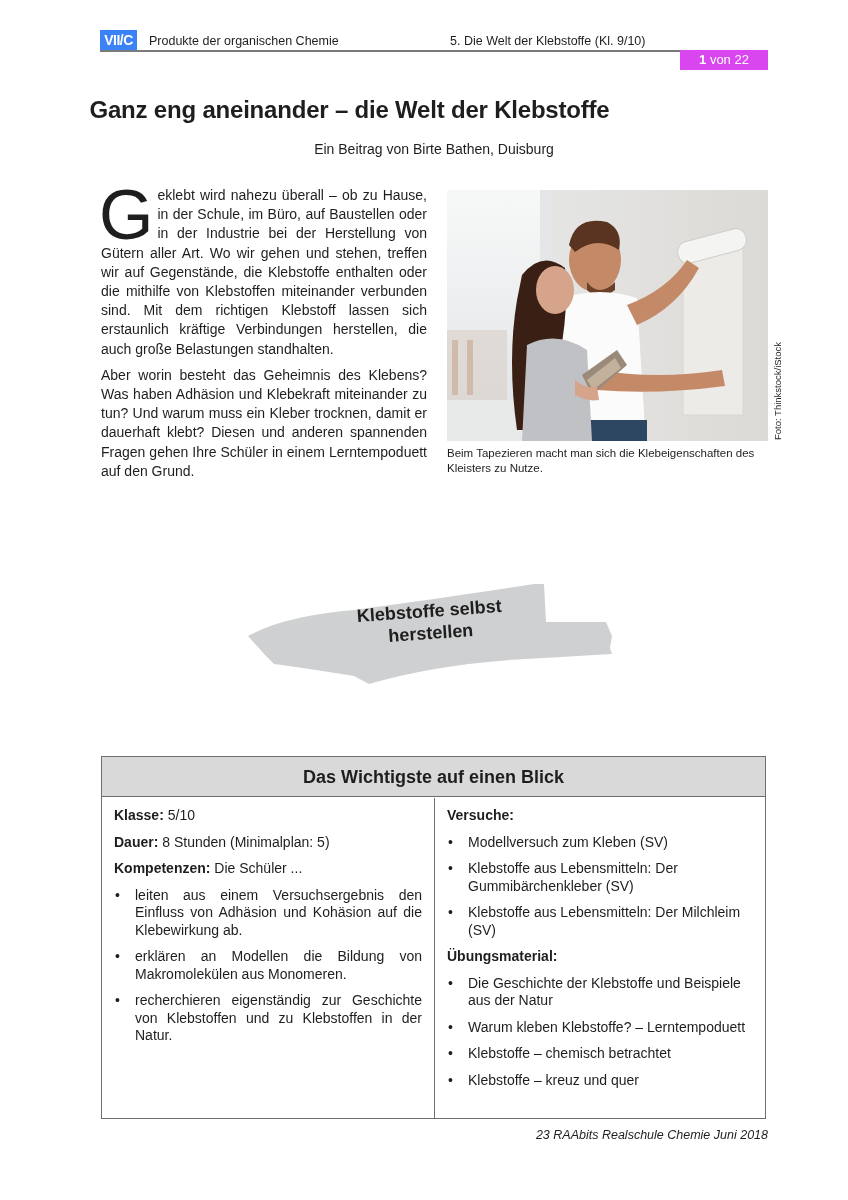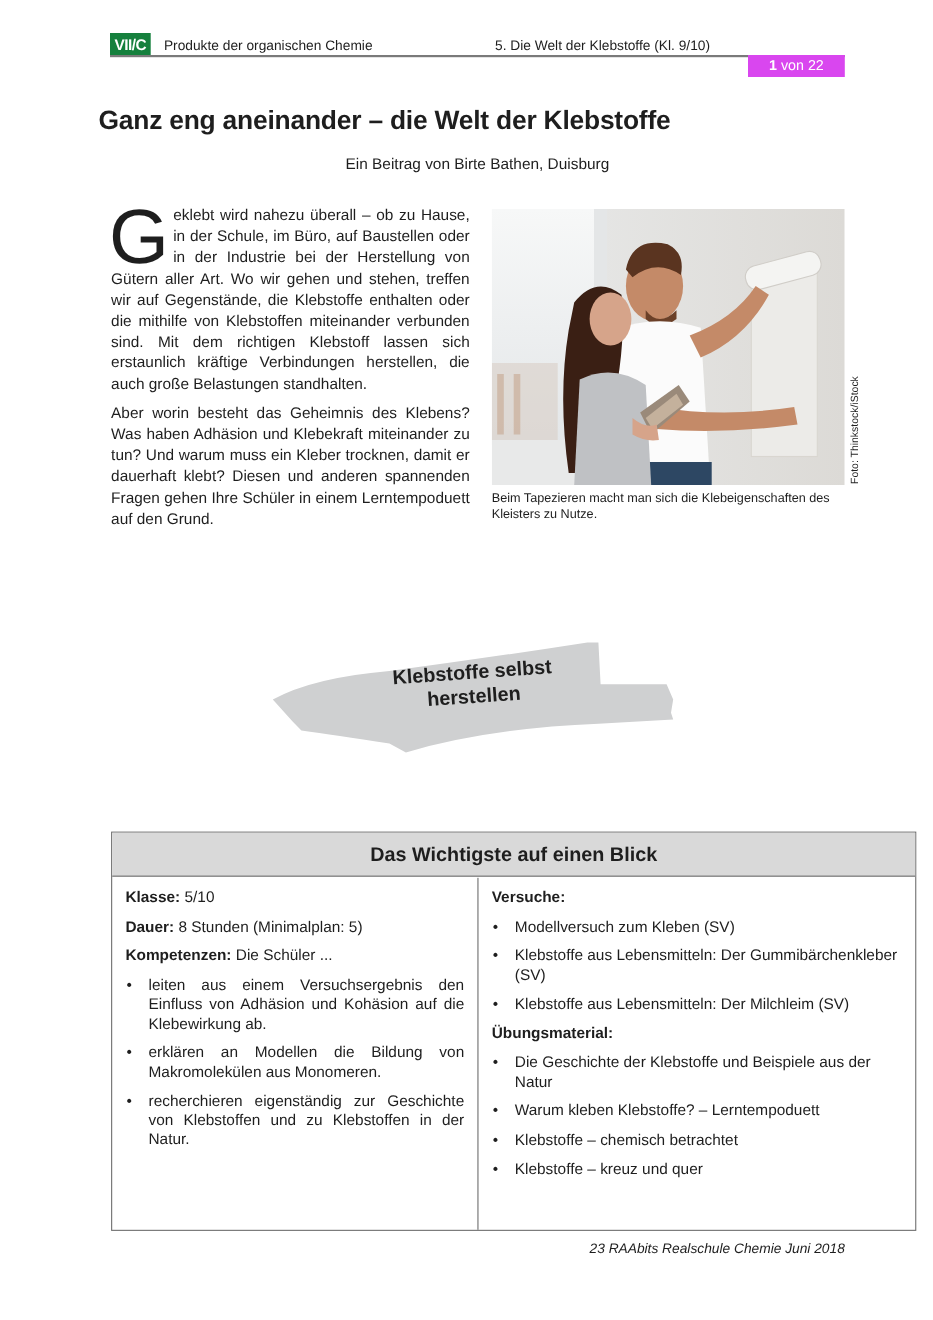--- a/index.html
+++ b/index.html
@@ -1,21 +1,21 @@
 <!DOCTYPE html>
 <html><head>
   <meta charset="utf-8">
   <style>
     * { box-sizing: border-box; margin: 0; padding: 0; }
     html, body { width: 848px; height: 1200px; background: #ffffff; }
     body { position: relative; font-family: "Liberation Sans", sans-serif; color: #1e1e1e; overflow: hidden; }
 
     
     .hdr { position: absolute; left: 100px; top: 30px; width: 668px; height: 22px; border-bottom: 2px solid #7a7a7a; }
-    .hdr .sec { position: absolute; left: 0; top: 0; height: 20px; width: 37px; background: #15803d; color: #fff; font-weight: bold; font-size: 14px; line-height: 20px; text-align: center; letter-spacing: -0.5px; }
+    .hdr .sec { position: absolute; left: 0; top: 0; height: 20px; width: 37px; background: #3b82f6; color: #fff; font-weight: bold; font-size: 14px; line-height: 20px; text-align: center; letter-spacing: -0.5px; }
     .hdr .chap { position: absolute; left: 49px; top: 3px; font-size: 12.5px; line-height: 16px; }
     .hdr .unit { position: absolute; left: 350px; top: 3px; font-size: 12.5px; line-height: 16px; }
     .hdr .page { position: absolute; right: 0; top: 0; height: 20px; width: 88px; background: #d946ef; color: #fff; font-size: 13px; line-height: 20px; text-align: center; margin-top: 20px; }
     .hdr .page b { font-weight: bold; }
 
     
     .title { position: absolute; left: 0; width: 699px; top: 96px; text-align: center; font-size: 24px; font-weight: bold; letter-spacing: -0.2px; }
     .byline { position: absolute; left: 0; width: 868px; top: 141px; text-align: center; font-size: 14px; }
 
     
@@ -26,21 +26,21 @@
     
     .photo { position: absolute; left: 447px; top: 190px; width: 321px; height: 251px; overflow: hidden; }
     .credit { position: absolute; left: 772px; top: 440px; transform-origin: left top; transform: rotate(-90deg); font-size: 9.5px; white-space: nowrap; width: 110px; }
     .caption { position: absolute; left: 447px; top: 446px; width: 325px; font-size: 11.5px; line-height: 15px; }
 
     
     .brush { position: absolute; left: 244px; top: 576px; width: 380px; height: 110px; }
     .brush-text { position: absolute; left: 330px; top: 600px; width: 200px; text-align: center; font-size: 18px; font-weight: bold; line-height: 22px; transform: rotate(-4deg); color: #1e1e1e; }
 
     
-    .box { position: absolute; left: 101px; top: 756px; width: 732px; height: 363px; border: 1.5px solid #6e6e6e; }
+    .box { position: absolute; left: 101px; top: 756px; width: 665px; height: 363px; border: 1.5px solid #6e6e6e; }
     .box-head { height: 40px; background: #d9d9d9; border-bottom: 1.5px solid #6e6e6e; text-align: center; font-size: 18px; font-weight: bold; line-height: 40px; }
     .col { position: absolute; top: 41px; bottom: 0; font-size: 14px; line-height: 17.5px; }
     .col-left { left: 0; width: 333px; border-right: 1.5px solid #6e6e6e; padding: 9px 12px 0 12px; }
     .col-right { left: 333px; right: 0; padding: 9px 12px 0 12px; }
     .row { margin-bottom: 9px; }
     .row b { font-weight: bold; }
     .bl { list-style: none; }
     .bl li { position: relative; padding-left: 21px; margin-bottom: 9px; }
     .bl li::before { content: "•"; position: absolute; left: 1px; top: 0; }
     .just { text-align: justify; }

